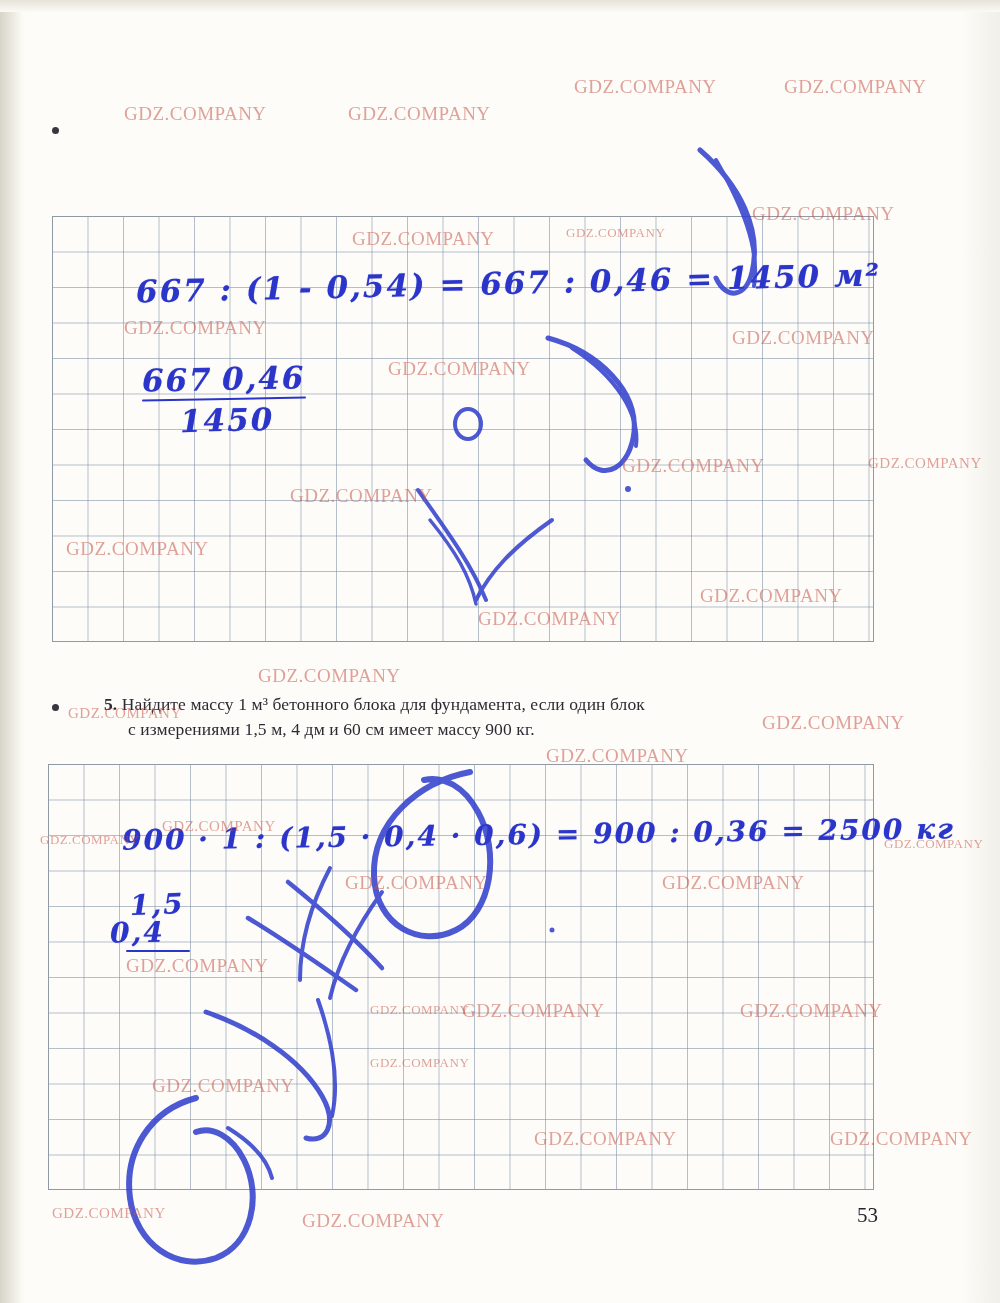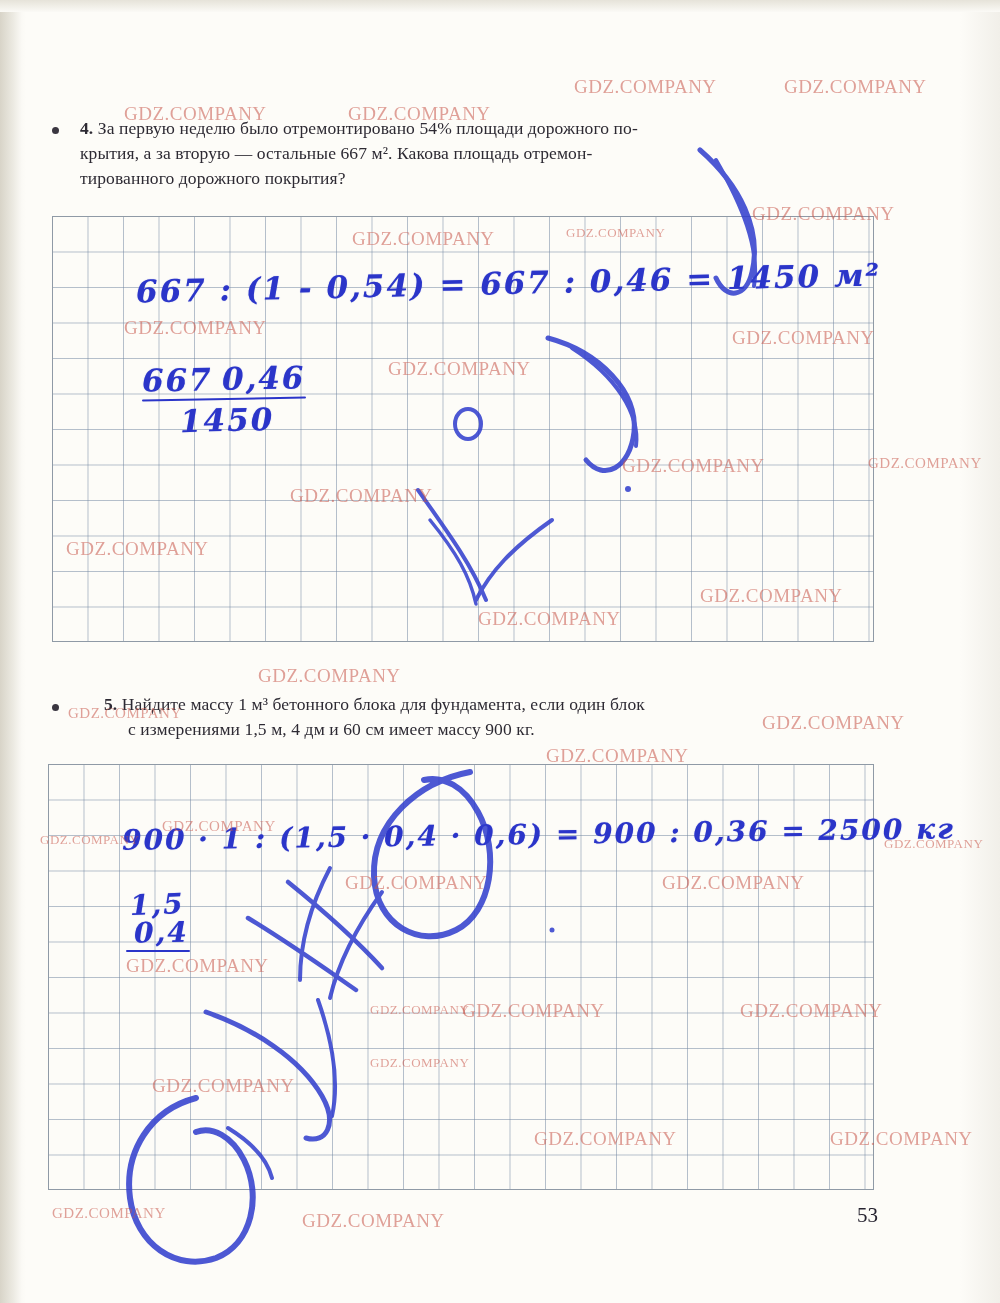--- a/index.html
+++ b/index.html
@@ -119,26 +119,20 @@
 </style>
 </head>
 <body>
 
 <div id="page">
   <div class="paper-bg"></div>
   <div class="edge-left"></div>
   <div class="edge-top"></div>
 
   <div class="bullet" style="left:52px; top:127px;"></div>
-  <div class="problem" style="left:80px; top:116px; width:830px;">
-    <div class="ptext"><b class="p-num">4.</b>
-      <span>За первую неделю было отремонтировано 54% площади дорожного по-</span></div>
-    <div class="ptext">крытия, а за вторую — остальные 667 м². Какова площадь отремон-</div>
-    <div class="ptext">тированного дорожного покрытия?</div>
-  </div>
 
   <div class="gridbox" style="left:52px; top:216px; width:820px; height:424px;"></div>
 
   <div class="hand h1" style="left:136px; top:265px; transform:rotate(-1.3deg);">667 : (1 - 0,54) = 667 : 0,46 = 1450 м²</div>
 
   <div class="hand h1" style="left:142px; top:362px; transform:rotate(-1deg);">667</div>
   <div class="hand h1" style="left:222px; top:360px; transform:rotate(-1deg);">0,46</div>
   <div class="underline" style="left:142px; top:398px; width:164px; transform:rotate(-1deg);"></div>
   <div class="hand h1" style="left:180px; top:402px; transform:rotate(-1.5deg);">1450</div>
 
@@ -147,21 +141,21 @@
     <div class="ptext"><b class="p-num">5.</b>
       <span>Найдите массу 1 м³ бетонного блока для фундамента, если один блок</span></div>
     <div class="ptext" style="padding-left:24px;">с измерениями 1,5 м, 4 дм и 60 см имеет массу 900 кг.</div>
   </div>
 
   <div class="gridbox" style="left:48px; top:764px; width:824px; height:424px;"></div>
 
   <div class="hand h2" style="left:122px; top:818px; transform:rotate(-0.8deg);">900 · 1 : (1,5 · 0,4 · 0,6) = 900 : 0,36 = 2500 кг</div>
 
   <div class="hand h2" style="left:130px; top:888px; transform:rotate(-2deg);">1,5</div>
-  <div class="hand h2" style="left:134px; top:916px; transform:rotate(-1deg);">0,4</div>
+  <div class="hand h2" style="left:110px; top:916px; transform:rotate(-1deg);">0,4</div>
   <div class="underline" style="left:126px; top:950px; width:64px;"></div>
 
   <svg class="doodle" viewBox="0 0 1000 1303">
     <g stroke="#2f3ccd" fill="none" stroke-linecap="round" opacity="0.85">
 
       <path d="M700,150 C740,185 762,230 752,272 C746,298 726,300 716,278" stroke-width="5"></path>
       <path d="M716,160 C742,205 760,248 754,286" stroke-width="4"></path>
       <path d="M548,338 C600,352 638,392 634,432 C630,468 604,482 586,460" stroke-width="5"></path>
       <path d="M572,348 C616,376 640,414 636,446" stroke-width="4"></path>
 

